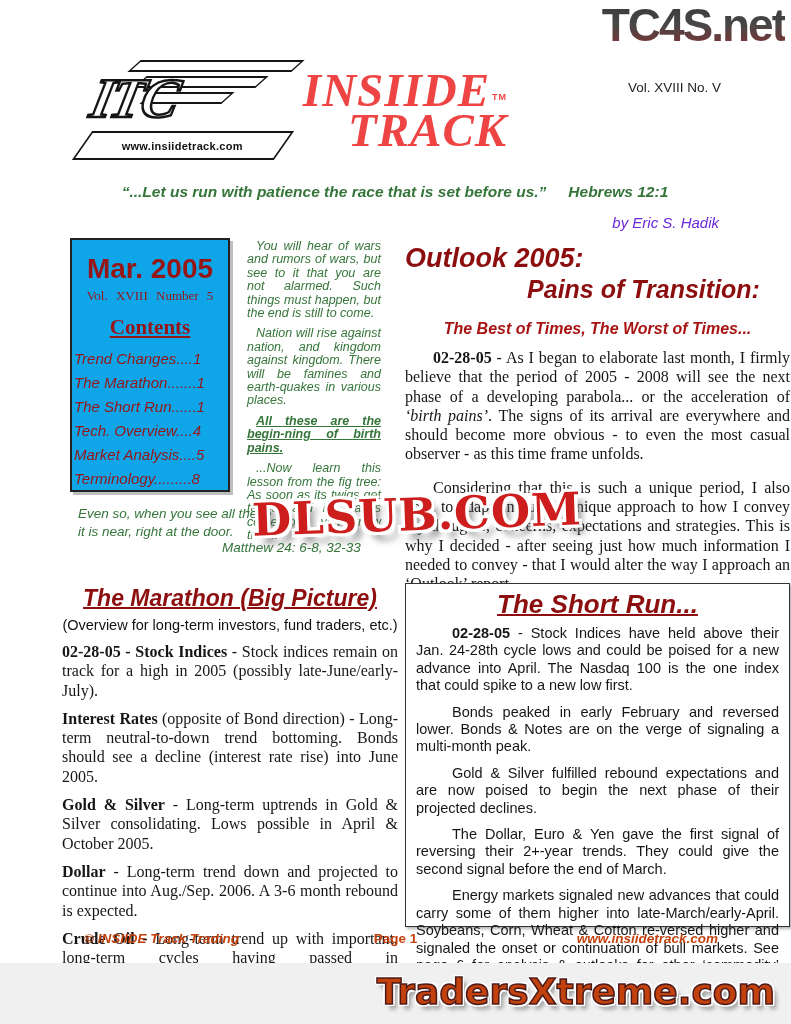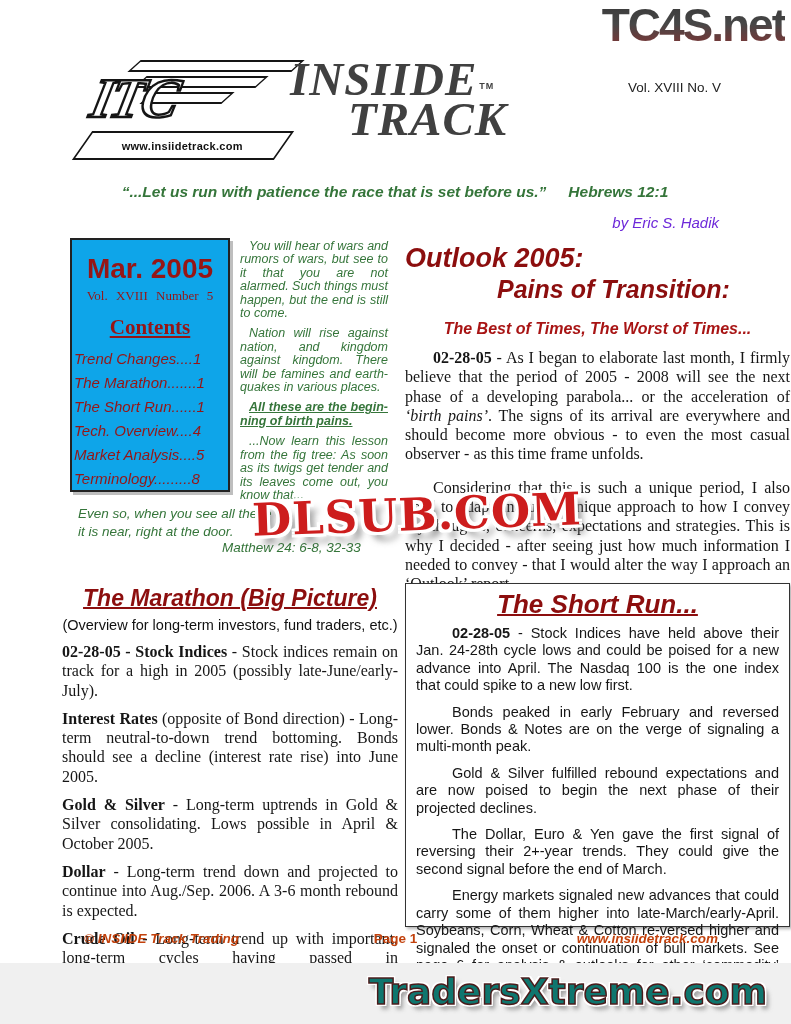--- a/index.html
+++ b/index.html
@@ -17,21 +17,21 @@
   .itc-mark{position:absolute;left:0;top:6px;width:225px;height:104px;}
   .speed{position:absolute;height:8px;border:2.5px solid #151515;transform:skewX(-48deg);background:#fff;}
   .s1{left:56px;top:2px;width:160px;}
   .s2{left:62px;top:18px;width:118px;}
   .s3{left:68px;top:34px;width:78px;}
   .itc-letters{position:absolute;left:14px;top:8px;font:italic bold 56px "Liberation Serif",serif;
         color:#fff;-webkit-text-stroke:2.5px #151515;letter-spacing:-3px;transform:skewX(-12deg);}
   .itc-base{position:absolute;left:4px;bottom:2px;width:198px;height:25px;border:2.5px solid #151515;
         background:#fff;transform:skewX(-35deg);display:flex;align-items:center;justify-content:center;}
   .itc-site{transform:skewX(35deg);font:bold 11px "Liberation Sans",sans-serif;letter-spacing:.3px;white-space:nowrap;color:#111;}
-  .brand{position:absolute;left:212px;top:0;color:#404040;}
+  .brand{position:absolute;left:212px;top:11px;color:#ef4444;text-align:right;}
   .brand1{font:italic bold 47px "Liberation Serif",serif;letter-spacing:1px;white-space:nowrap;}
   .brand2{font:italic bold 47px "Liberation Serif",serif;letter-spacing:1px;margin:-14px 0 0 58px;white-space:nowrap;}
   .tm{font:bold 9px "Liberation Sans",sans-serif;vertical-align:6px;margin-left:2px;}
   .vol{position:absolute;left:628px;top:80px;font:13.5px "Liberation Sans",sans-serif;color:#222;}
 
   
   .verse{position:absolute;left:75px;top:183px;width:640px;text-align:center;
          color:#35753a;font:italic bold 15.5px "Liberation Sans",sans-serif;}
   .verse-ref{margin-left:22px;}
   .byline{position:absolute;right:72px;top:214px;color:#6d28d9;font:italic 15px "Liberation Sans",sans-serif;}
@@ -41,31 +41,31 @@
         border:2px solid #222;box-shadow:3px 3px 0 rgba(110,110,110,.45);text-align:center;color:#961616;}
   .cb-month{font:bold 28px "Liberation Sans",sans-serif;margin-top:13px;}
   .cb-vol{font:13px "Liberation Serif",serif;margin-top:3px;word-spacing:5px;}
   .cb-head{font:bold 21px "Liberation Serif",serif;text-decoration:underline;margin-top:11px;}
   .cb-items{margin-top:7px;text-align:left;padding-left:2px;
         font:italic 15px "Liberation Sans",sans-serif;line-height:24px;}
 
   
   .scripture{position:absolute;left:232px;top:240px;width:164px;color:#35753a;
         font:italic 12.5px "Liberation Sans",sans-serif;line-height:13.4px;text-align:justify;}
-  .scripture p{margin:0 8px 7px;text-indent:9px;font-style:italic;}
+  .scripture p{margin:0 15px 7px;text-indent:9px;font-style:italic;}
   .sp3{font-weight:bold;text-decoration:underline;}
   .even-so{position:absolute;left:78px;top:505px;width:280px;color:#35753a;
         font:italic 13.5px "Liberation Sans",sans-serif;line-height:18px;}
   .matthew{position:absolute;left:222px;top:540px;width:174px;color:#35753a;
         font:italic 13.5px "Liberation Sans",sans-serif;}
 
   
   .outlook{position:absolute;left:405px;top:243px;width:385px;}
   .o-t1{color:#8c0e0e;font:italic bold 27px "Liberation Sans",sans-serif;}
-  .o-t2{color:#8c0e0e;font:italic bold 25px "Liberation Sans",sans-serif;margin:1px 0 0 92px;}
+  .o-t2{color:#8c0e0e;font:italic bold 25px "Liberation Sans",sans-serif;margin:1px 0 0 92px;text-align:center;}
   .o-sub{color:#a81414;font:italic bold 16px "Liberation Sans",sans-serif;text-align:center;margin-top:16px;}
   .serif-body{font-family:"Liberation Serif","DejaVu Serif",serif;font-size:16px;line-height:19.3px;
         text-align:justify;color:#161616;}
   .o-body{margin-top:10px;}
   .o-body p{margin:0 0 14px;text-indent:28px;}
   .seg-b{font-weight:bold;}
   .seg-i{font-style:italic;}
 
   
   .marathon{position:absolute;left:62px;top:585px;width:336px;}
@@ -91,21 +91,21 @@
 
   
   .footer{position:absolute;left:0;top:931px;width:791px;height:20px;
         font:bold 13.5px "Liberation Sans",sans-serif;color:#c2410c;}
   .f-left{position:absolute;left:84px;font-style:italic;}
   .f-center{position:absolute;left:0;width:100%;text-align:center;}
   .f-right{position:absolute;right:73px;font-style:italic;}
 
   
   .bottom-strip{position:absolute;left:0;top:963px;width:791px;height:61px;background:#f0f0f0;}
-  .traders{position:absolute;right:24px;top:8px;font:bold 36px "DejaVu Sans",sans-serif;color:#0f766e;
+  .traders{position:absolute;right:16px;top:8px;font:bold 36px "DejaVu Sans",sans-serif;color:#c2410c;
         -webkit-text-stroke:1.5px #4a1a1a;white-space:nowrap;
         text-shadow:-2px -2px 0 #fff,0 -2px 0 #fff,2px -2px 0 #fff,-2px 0 0 #fff,2px 0 0 #fff,
                     -2px 2px 0 #fff,0 2px 0 #fff,2px 2px 0 #fff,4px 5px 4px rgba(100,100,100,.6);}
 </style>
 </head>
 <body>
 
 <div class="page">
 
   <div class="tc4s">TC4S.net</div>

